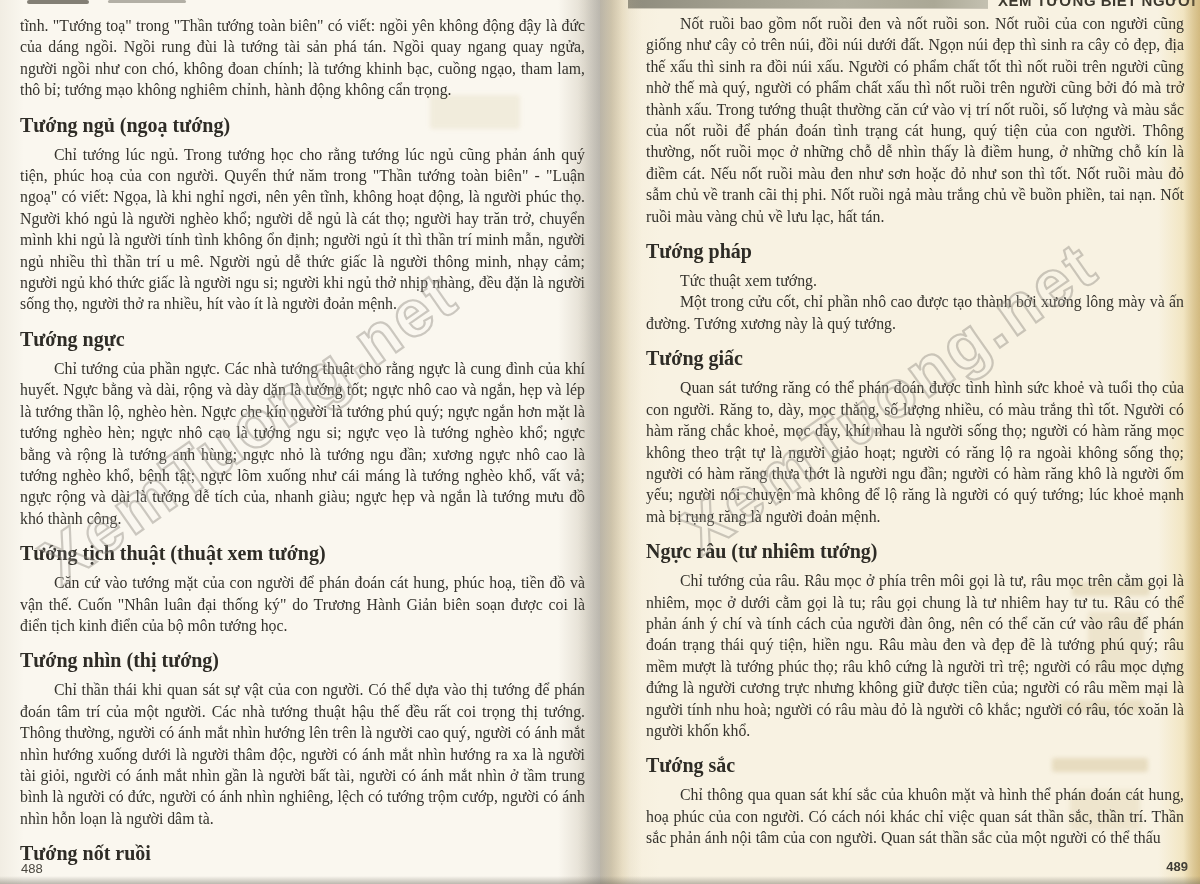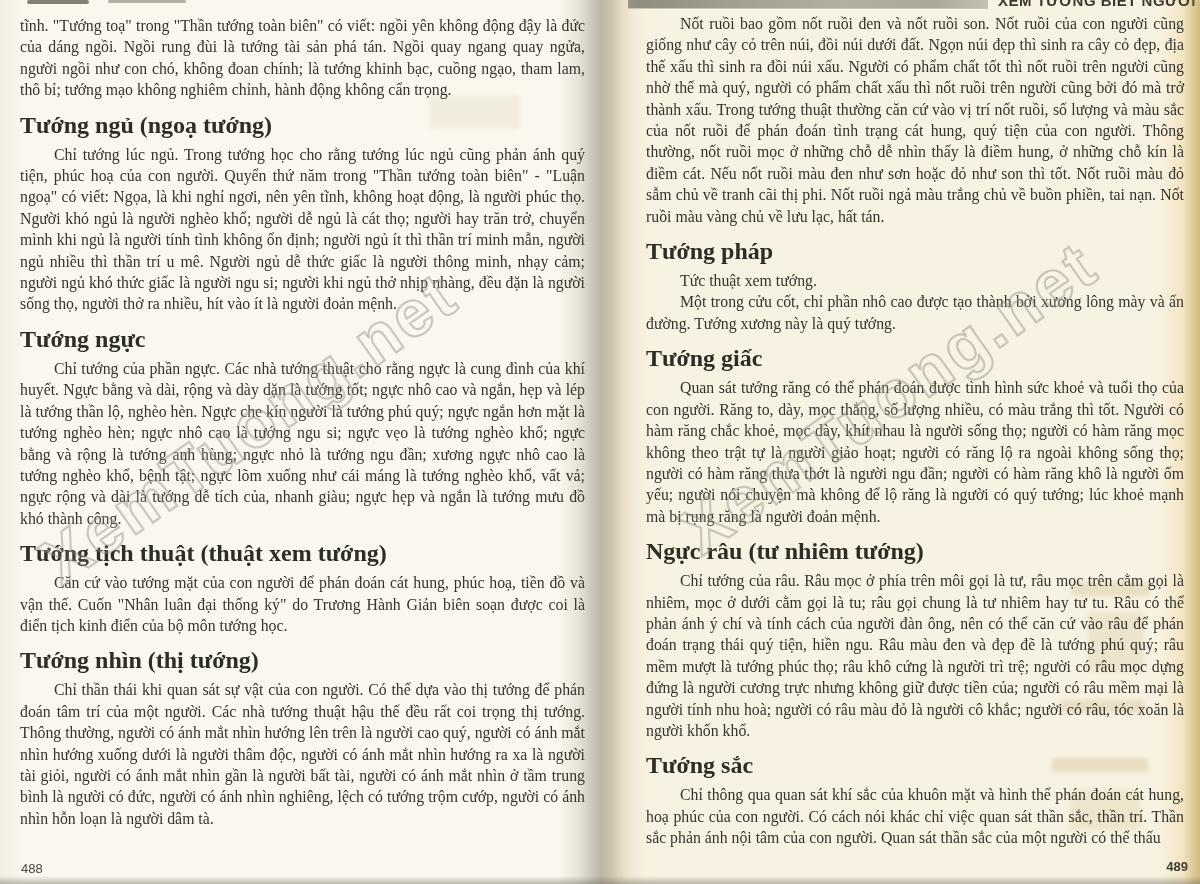--- a/index.html
+++ b/index.html
@@ -16,21 +16,21 @@
   .page-right{
     left:600px;
     background:linear-gradient(to right,#c9c2b2 0%,#ecdfc0 2%,#f6efdd 5%,#f8f2e2 10%,#f8f2e2 93%,#f2e6c4 97%,#e2cf9d 100%);
   }
   .text-block{position:relative;z-index:2;text-align:justify;}
   .page-left  .text-block{padding:15px 15px 0 20px;font-size:15.8px;line-height:21.4px;}
   .page-right .text-block{padding:13px 16px 0 46px;font-size:15.8px;line-height:21.4px;}
   .para{margin:0;text-indent:34px;}
   .para.cont{text-indent:0;}
   h2.sect{
-    font-size:24px;line-height:24px;margin:12px 0 7px 0;font-weight:bold;
+    font-size:20px;line-height:24px;margin:12px 0 7px 0;font-weight:bold;
     color:#2e2c26;text-align:left;
   }
   .pagenum{position:absolute;z-index:3;font-size:13px;color:#4a473f;font-family:"Liberation Sans","DejaVu Sans",sans-serif;}
   .pn-left{left:21px;bottom:8px;}
   .pn-right{right:12px;bottom:10px;font-weight:bold;color:#3f3c35;}
   .watermark{
     position:absolute;z-index:4;white-space:nowrap;pointer-events:none;
     font-family:"Liberation Sans","DejaVu Sans",sans-serif;font-weight:bold;
     font-size:66px;letter-spacing:3px;
     color:rgba(255,255,255,0.10);
@@ -91,20 +91,21 @@
     <div class="text-block">
       <p class="para cont">tĩnh. "Tướng toạ" trong "Thần tướng toàn biên" có viết: ngồi yên không động đậy là đức của dáng ngồi. Ngồi rung đùi là tướng tài sản phá tán. Ngồi quay ngang quay ngửa, người ngồi như con chó, không đoan chính; là tướng khinh bạc, cuồng ngạo, tham lam, thô bỉ; tướng mạo không nghiêm chỉnh, hành động không cẩn trọng.</p>
       <h2 class="sect">Tướng ngủ (ngoạ tướng)</h2>
       <p class="para">Chỉ tướng lúc ngủ. Trong tướng học cho rằng tướng lúc ngủ cũng phản ánh quý tiện, phúc hoạ của con người. Quyển thứ năm trong "Thần tướng toàn biên" - "Luận ngoạ" có viết: Ngọa, là khi nghỉ ngơi, nên yên tĩnh, không hoạt động, là người phúc thọ. Người khó ngủ là người nghèo khổ; người dễ ngủ là cát thọ; người hay trăn trở, chuyển mình khi ngủ là người tính tình không ổn định; người ngủ ít thì thần trí minh mẫn, người ngủ nhiều thì thần trí u mê. Người ngủ dễ thức giấc là người thông minh, nhạy cảm; người ngủ khó thức giấc là người ngu si; người khi ngủ thở nhịp nhàng, đều đặn là người sống thọ, người thở ra nhiều, hít vào ít là người đoản mệnh.</p>
       <h2 class="sect">Tướng ngực</h2>
       <p class="para">Chỉ tướng của phần ngực. Các nhà tướng thuật cho rằng ngực là cung đình của khí huyết. Ngực bằng và dài, rộng và dày dặn là tướng tốt; ngực nhô cao và ngắn, hẹp và lép là tướng thần lộ, nghèo hèn. Ngực che kín người là tướng phú quý; ngực ngắn hơn mặt là tướng nghèo hèn; ngực nhô cao là tướng ngu si; ngực vẹo là tướng nghèo khổ; ngực bằng và rộng là tướng anh hùng; ngực nhỏ là tướng ngu đần; xương ngực nhô cao là tướng nghèo khổ, bệnh tật; ngực lõm xuống như cái máng là tướng nghèo khổ, vất vả; ngực rộng và dài là tướng dễ tích của, nhanh giàu; ngực hẹp và ngắn là tướng mưu đồ khó thành công.</p>
       <h2 class="sect">Tướng tịch thuật (thuật xem tướng)</h2>
       <p class="para">Căn cứ vào tướng mặt của con người để phán đoán cát hung, phúc hoạ, tiền đồ và vận thế. Cuốn "Nhân luân đại thống ký" do Trương Hành Giản biên soạn được coi là điển tịch kinh điển của bộ môn tướng học.</p>
       <h2 class="sect">Tướng nhìn (thị tướng)</h2>
       <p class="para">Chỉ thần thái khi quan sát sự vật của con người. Có thể dựa vào thị tướng để phán đoán tâm trí của một người. Các nhà tướng thuật hậu thế đều rất coi trọng thị tướng. Thông thường, người có ánh mắt nhìn hướng lên trên là người cao quý, người có ánh mắt nhìn hướng xuống dưới là người thâm độc, người có ánh mắt nhìn hướng ra xa là người tài giỏi, người có ánh mắt nhìn gần là người bất tài, người có ánh mắt nhìn ở tầm trung bình là người có đức, người có ánh nhìn nghiêng, lệch có tướng trộm cướp, người có ánh nhìn hỗn loạn là người dâm tà.</p>
+      <h2 class="sect">Tướng nốt ruồi</h2>
     </div>
     <div class="watermark wm-left">XemTuong.net</div>
     <div class="pagenum pn-left">488</div>
     <div class="ghost ghost-6"></div>
   </section>
 
   <section class="page page-right">
     <div class="header-strip"></div>
     <div class="running-header">XEM TƯỚNG BIẾT NGƯỜI</div>
     <div class="text-block">

